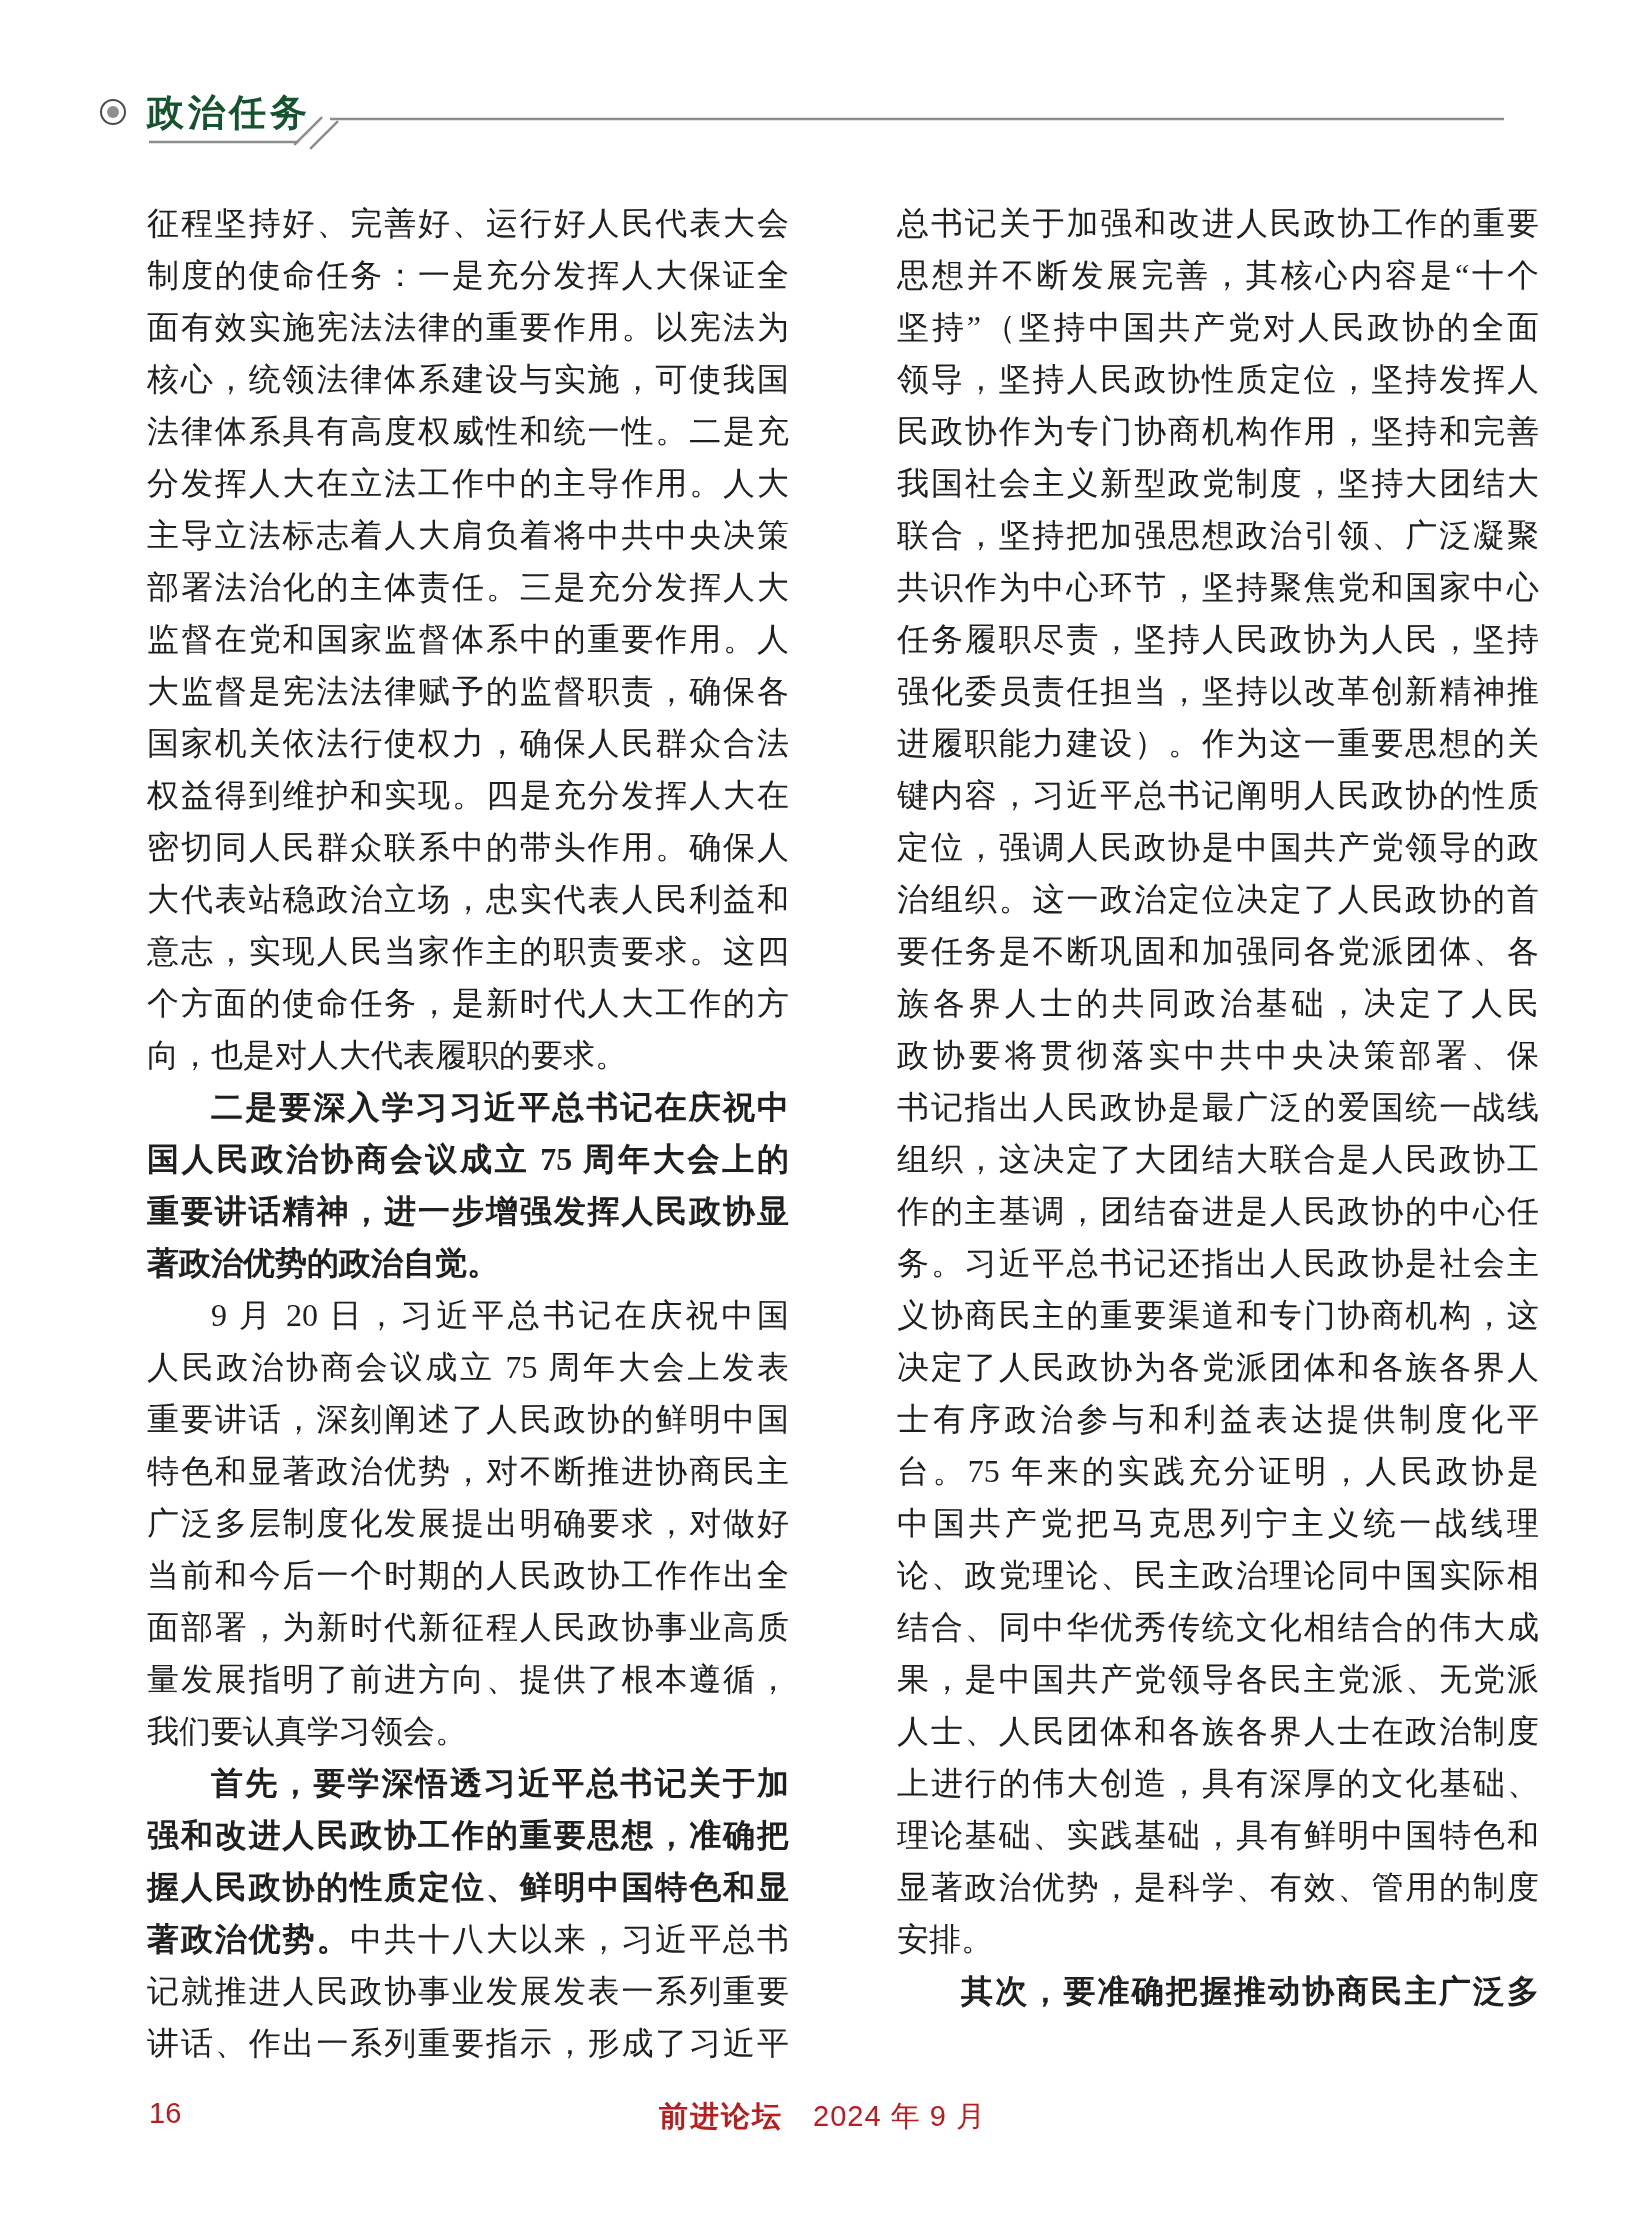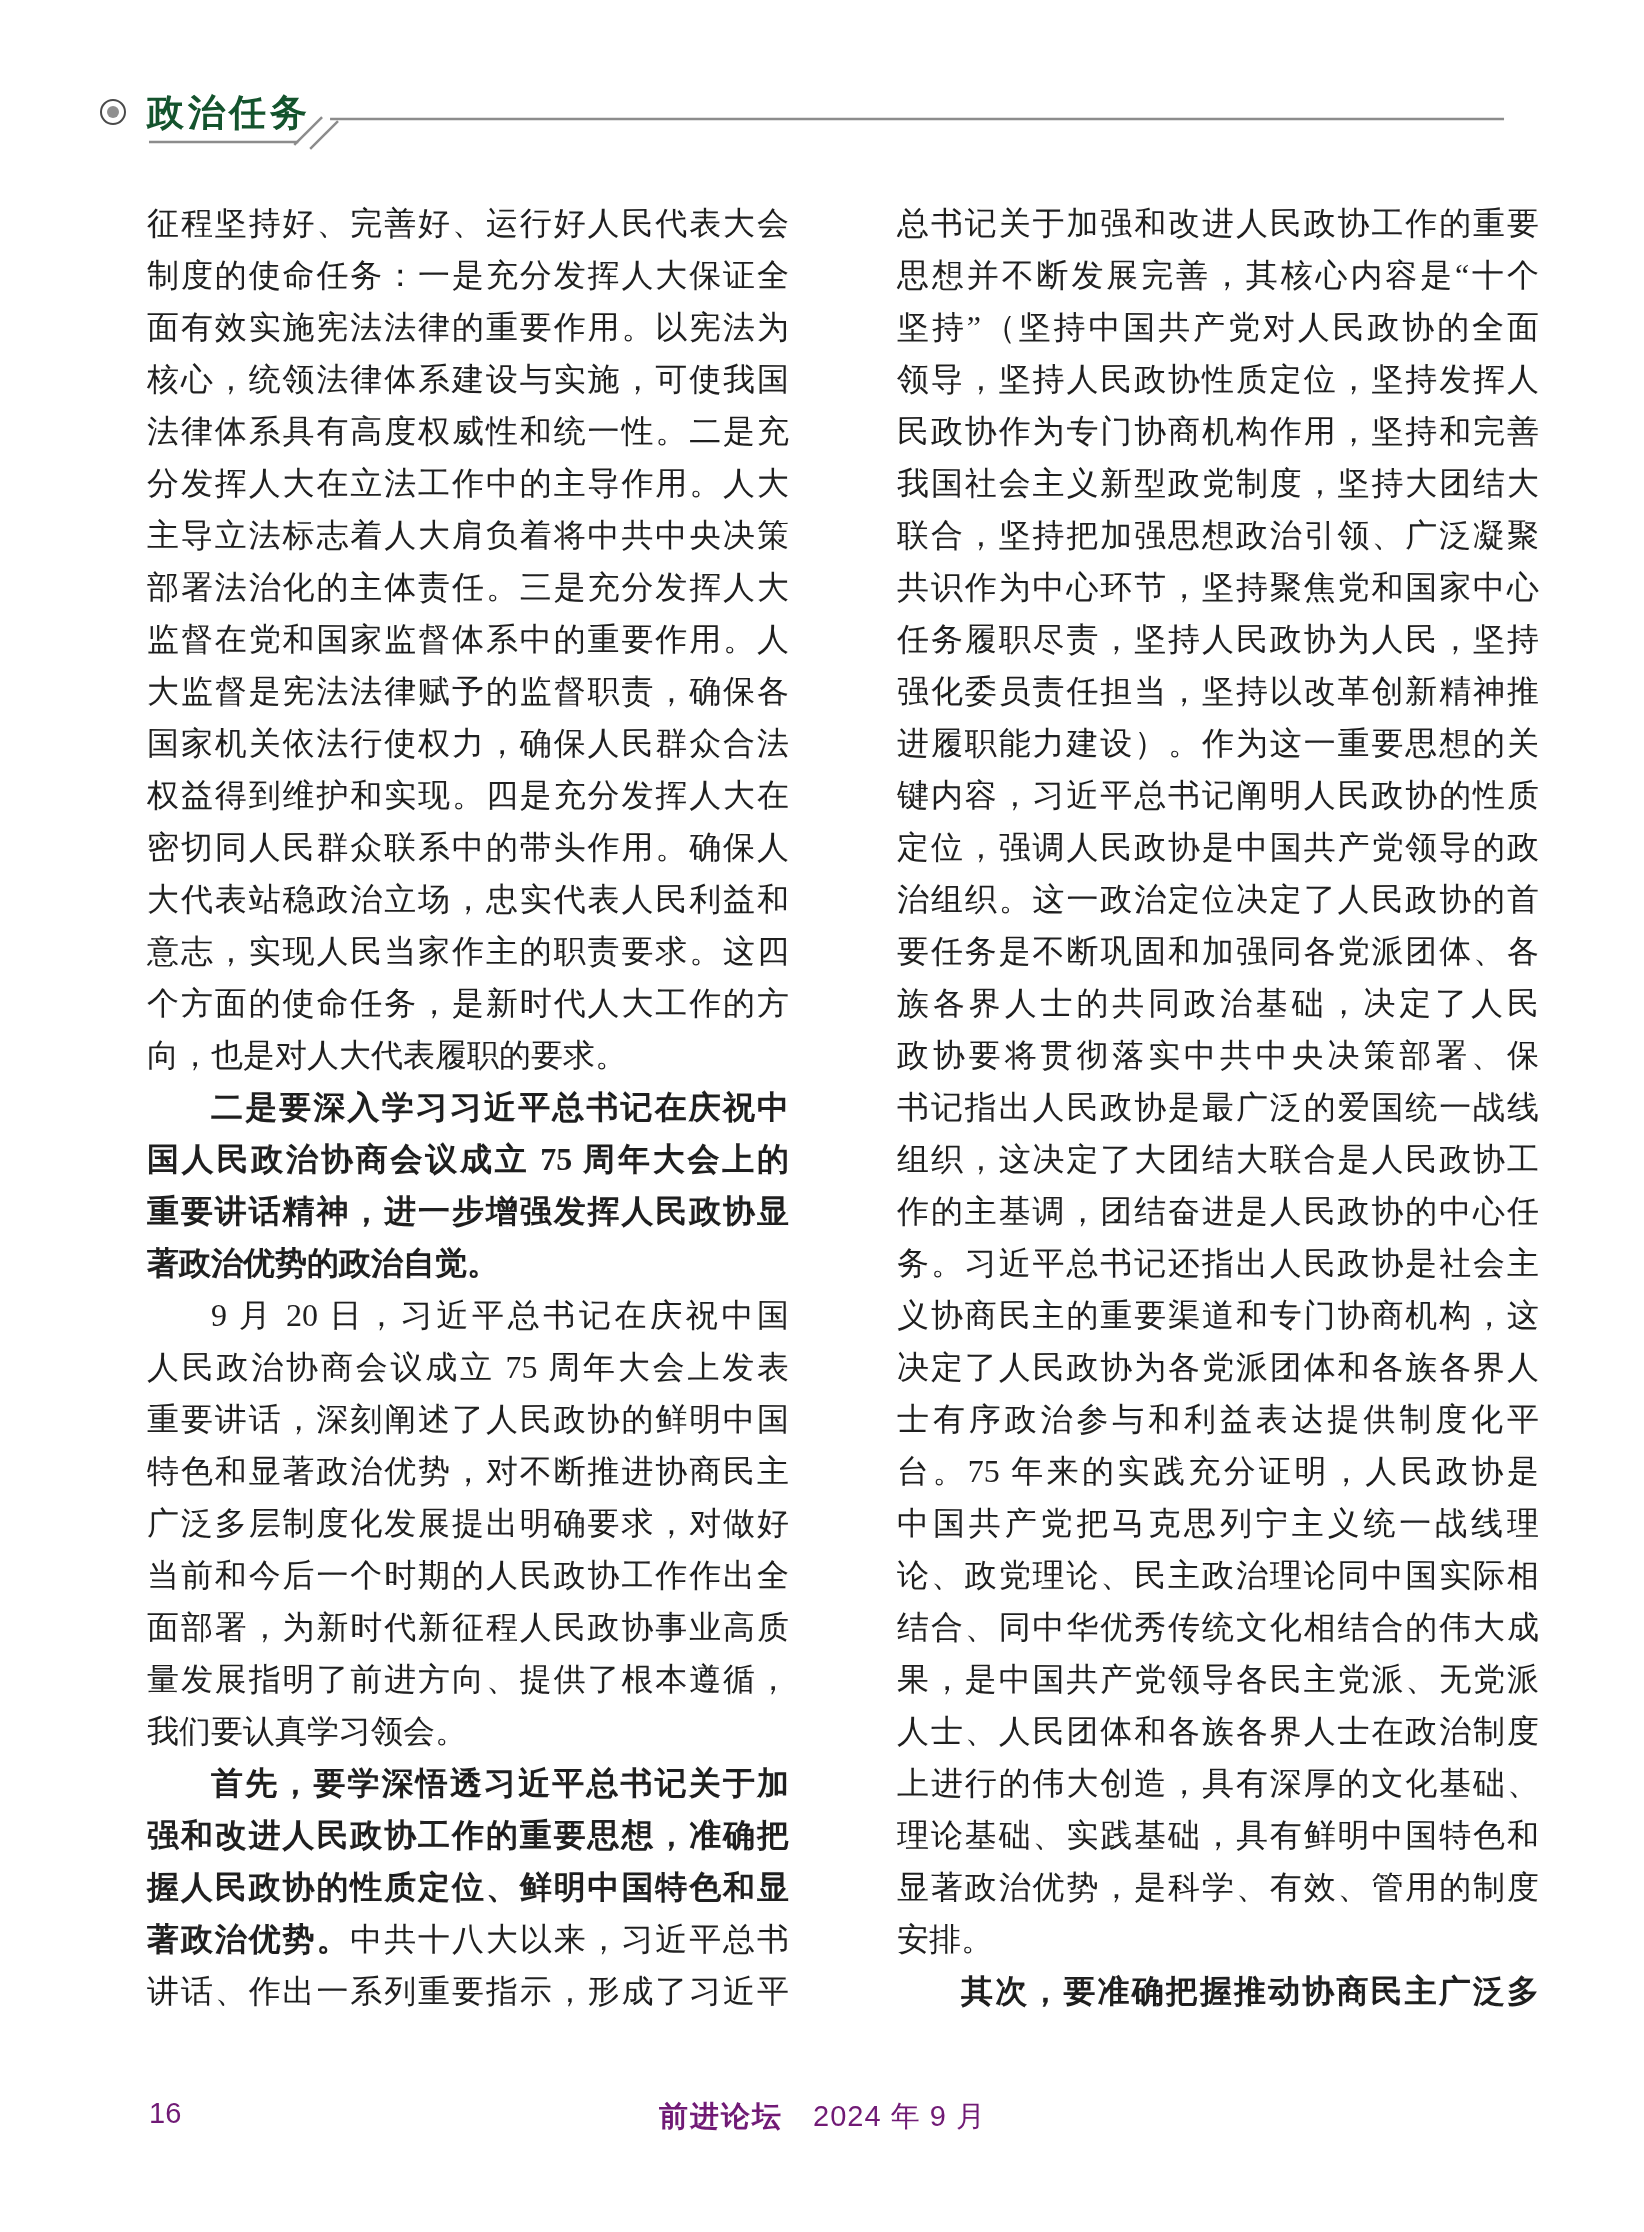--- a/index.html
+++ b/index.html
@@ -43,21 +43,21 @@
     white-space:nowrap;
     color:#1f1f1f;
   }
   .line.end { text-align-last:left; }
   .line.ind { text-indent:64px; }
   .line .b  { font-weight:700; }
   
   .footer {
     position:absolute; left:0; top:2092px; width:1645px; height:46px;
     font-family:"Liberation Sans","DejaVu Sans",sans-serif;
-    color:#701a75;
+    color:#b91c1c;
   }
   .page-num {
     position:absolute; left:149px; top:5px;
     font-size:29px;
   }
   .footer-center {
     position:absolute; left:0; width:100%; top:5px;
     text-align:center; font-size:29px;
   }
   .footer-center .journal { font-weight:600; letter-spacing:2px; }
@@ -107,20 +107,21 @@
       <div class="line"><span>特色和显著政治优势，对不断推进协商民主</span></div>
       <div class="line"><span>广泛多层制度化发展提出明确要求，对做好</span></div>
       <div class="line"><span>当前和今后一个时期的人民政协工作作出全</span></div>
       <div class="line"><span>面部署，为新时代新征程人民政协事业高质</span></div>
       <div class="line"><span>量发展指明了前进方向、提供了根本遵循，</span></div>
       <div class="line end"><span>我们要认真学习领会。</span></div>
       <div class="line ind"><span class="b">首先，要学深悟透习近平总书记关于加</span></div>
       <div class="line"><span class="b">强和改进人民政协工作的重要思想，准确把</span></div>
       <div class="line"><span class="b">握人民政协的性质定位、鲜明中国特色和显</span></div>
       <div class="line"><span class="b">著政治优势。</span><span>中共十八大以来，习近平总书</span></div>
+      <div class="line"><span>记就推进人民政协事业发展发表一系列重要</span></div>
       <div class="line"><span>讲话、作出一系列重要指示，形成了习近平</span></div>
     </div>
   <div class="col col-right" id="col-right">
       <div class="line"><span>总书记关于加强和改进人民政协工作的重要</span></div>
       <div class="line"><span>思想并不断发展完善，其核心内容是“十个</span></div>
       <div class="line"><span>坚持”（坚持中国共产党对人民政协的全面</span></div>
       <div class="line"><span>领导，坚持人民政协性质定位，坚持发挥人</span></div>
       <div class="line"><span>民政协作为专门协商机构作用，坚持和完善</span></div>
       <div class="line"><span>我国社会主义新型政党制度，坚持大团结大</span></div>
       <div class="line"><span>联合，坚持把加强思想政治引领、广泛凝聚</span></div>

